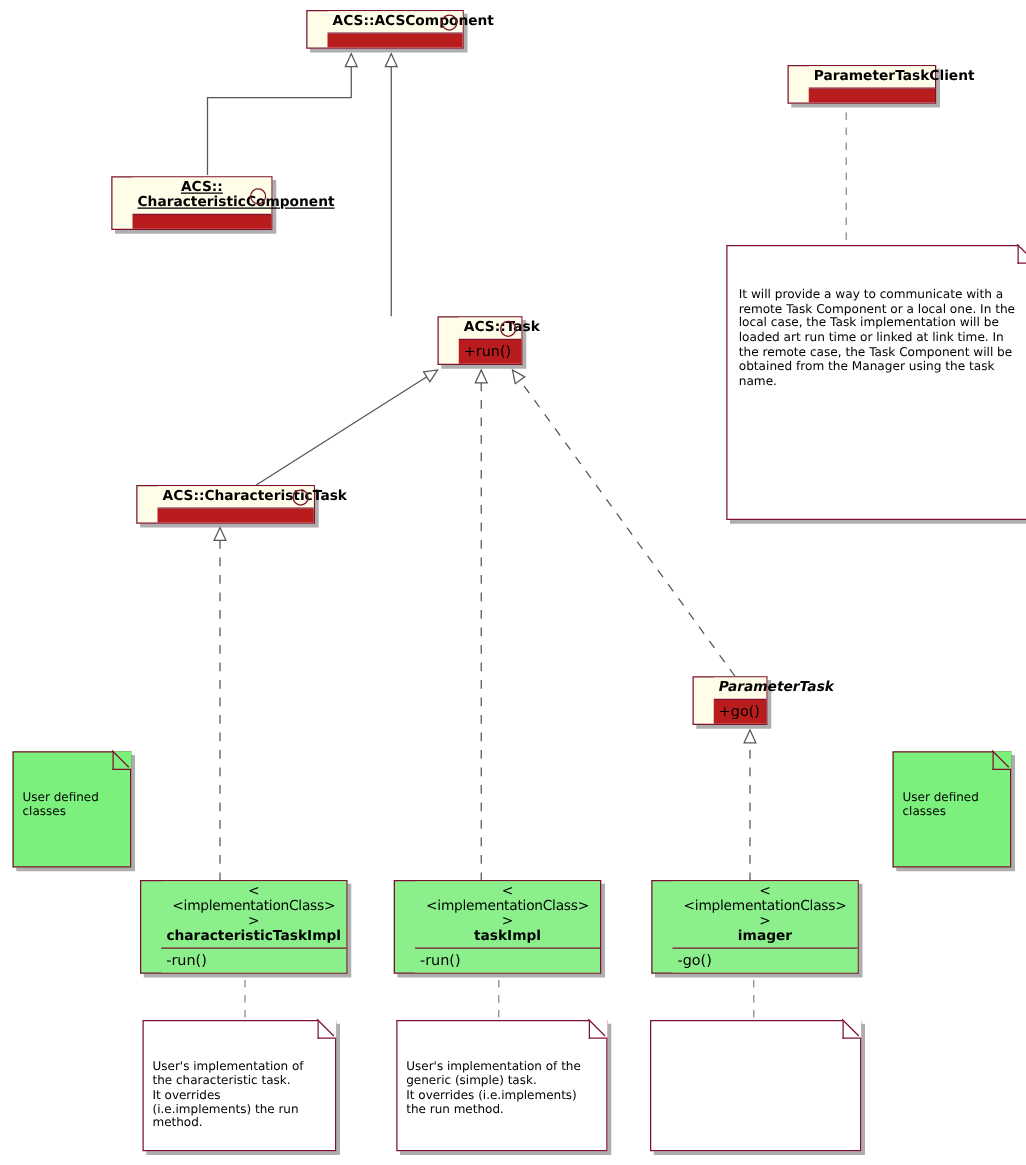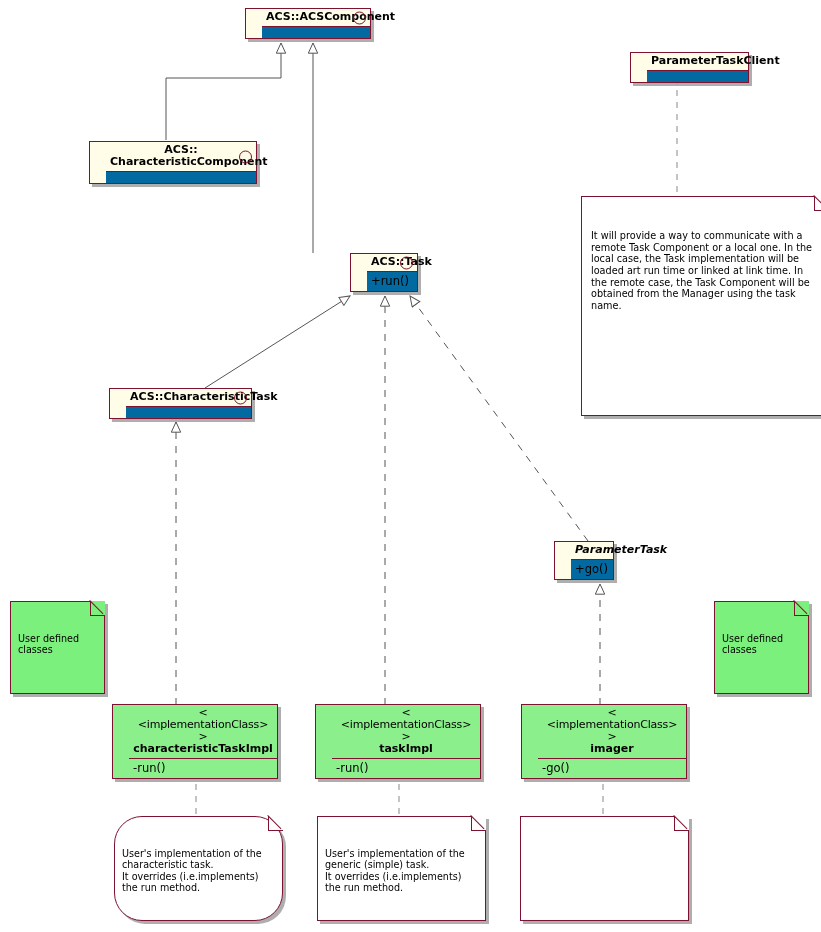--- a/index.html
+++ b/index.html
@@ -45,21 +45,21 @@
     line-height: 12px;
     background: #fffde8;
   }
   .uml-head.two-line { line-height: 12px; }
   .uml-compartment {
     padding: 2px 3px 3px 4px;
     font-size: 11.5px;
     color: #000;
     min-height: 13px;
     line-height: 14px;
-    background: #0369a1;
+    background: #b91c1c;
   }
   .uml-compartment.empty { min-height: 9px; padding: 1px; }
 
   
   .iface-circle {
     position: absolute;
     width: 11px; height: 11px;
     border: 1.4px solid #7c1230;
     border-radius: 50%;
     background: transparent;
@@ -176,21 +176,21 @@
   </svg>
 
   <div class="uml-box" style="left:245px; top:8px; width:126px;">
     <div class="uml-head">
       <span class="cname">ACS::ACSComponent</span>
       <span class="iface-circle"></span>
     </div>
     <div class="uml-compartment empty"></div>
   </div>
 
-  <div class="uml-box" style="left:89px; top:141px; width:168px;">
+  <div class="uml-box" style="left:89px; top:141px; width:129px;text-decoration:underline;">
     <div class="uml-head two-line">
       <span class="cname">ACS::</span>
       <span class="cname">CharacteristicComponent</span>
       <span class="iface-circle"></span>
     </div>
     <div class="uml-compartment empty"></div>
   </div>
 
   <div class="uml-box" style="left:350px; top:253px; width:68px;">
     <div class="uml-head" style="text-align:left; padding-right:16px;">
@@ -266,21 +266,21 @@
     <span class="note-text">User defined
 classes</span>
   </div>
 
   <div class="note green-note" style="left:714px; top:601px; width:95px; height:93px;">
     <span class="fold"></span>
     <span class="note-text">User defined
 classes</span>
   </div>
 
-  <div class="note" style="left:114px; top:816px; width:169px; height:105px;border-radius:28px;">
+  <div class="note" style="left:114px; top:816px; width:155px; height:105px;">
     <span class="fold"></span>
     <span class="note-text">User's implementation of the characteristic  task.
 It overrides (i.e.implements) the run method.</span>
   </div>
 
   <div class="note" style="left:317px; top:816px; width:169px; height:105px;">
     <span class="fold"></span>
     <span class="note-text">User's implementation of the generic (simple) task.
 It overrides (i.e.implements) the run method.</span>
   </div>

